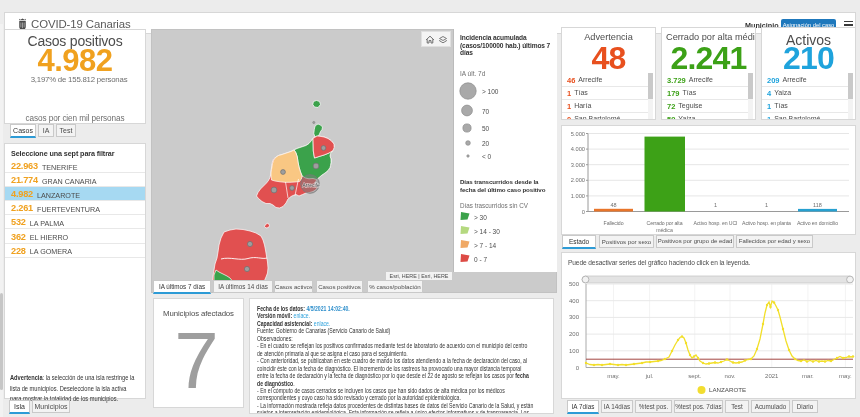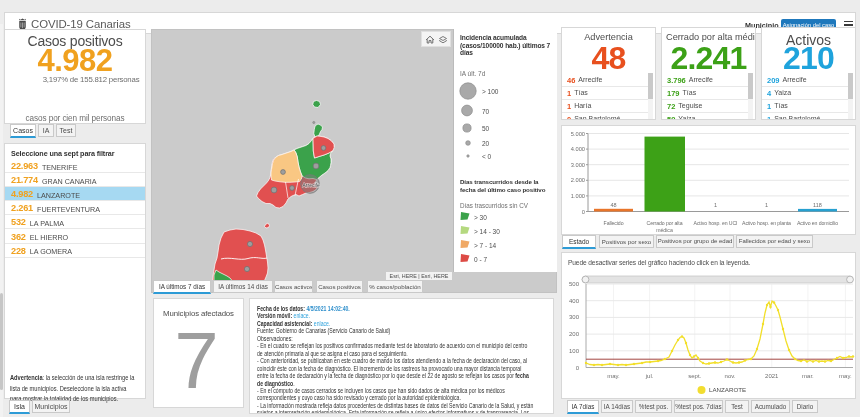--- a/index.html
+++ b/index.html
@@ -29,21 +29,21 @@
     <div style="height:1.3px;background:#3a3a3a;"></div>
   </div>
 </div>
 
 <div class="abs" style="left:0;top:24px;width:3px;height:393px;background:#f2f2f2;"></div>
 <div class="abs" style="left:0;top:293px;width:3px;height:97px;background:#c6c6c6;border-radius:2px;"></div>
 
 <div class="panel" style="left:4px;top:29px;width:142px;height:95px;">
   <div class="abs" style="left:0;top:3px;width:140px;text-align:center;font-size:14px;color:#4c4c4c;letter-spacing:-0.2px;">Casos positivos</div>
   <div class="abs" style="left:0;top:12.5px;width:140px;text-align:center;font-size:31px;font-weight:bold;color:#f0a11f;letter-spacing:-0.5px;">4.982</div>
-  <div class="abs" style="left:16px;top:45px;width:140px;text-align:center;font-size:7.8px;color:#6e6e6e;letter-spacing:-0.2px;">3,197% de 155.812 personas</div>
+  <div class="abs" style="left:4px;top:45px;width:140px;text-align:center;font-size:7.8px;color:#6e6e6e;letter-spacing:-0.2px;">3,197% de 155.812 personas</div>
   <div class="abs" style="left:0;top:83.5px;width:140px;text-align:center;font-size:8.2px;color:#6e6e6e;letter-spacing:-0.1px;">casos por cien mil personas</div>
 </div>
 <div class="tab on" style="left:10px;top:124px;width:26px;height:14px;font-size:7px;line-height:12px;">Casos</div>
 <div class="tab" style="left:38px;top:124px;width:16px;height:13px;font-size:7px;line-height:11px;">IA</div>
 <div class="tab" style="left:56px;top:124px;width:20px;height:13px;font-size:7px;line-height:11px;">Test</div>
 
 <div class="panel" style="left:4px;top:143px;width:142px;height:256px;">
   <div class="abs" style="left:6px;top:5px;font-size:7.2px;letter-spacing:-0.1px;font-weight:bold;color:#323232;">Seleccione una sept para filtrar</div>
   <div class="abs" id="islrows" style="left:0;top:15px;width:140px;">
       <div style="position:absolute;left:0;top:0.0px;width:140px;height:14.1px;border-bottom:1px solid #e8e8e8;box-sizing:border-box;padding:2px 0 0 6px;white-space:nowrap;"><span style="font-size:9.2px;font-weight:bold;color:#f0a11f;vertical-align:top;letter-spacing:-0.2px;">22.963</span><span style="font-size:7.2px;color:#4c4c4c;margin-left:4px;vertical-align:top;position:relative;top:1.5px;">TENERIFE</span></div>
@@ -164,21 +164,21 @@
     <div style="position:absolute;left:0;top:45.5px;width:87px;height:13px;border-bottom:1px solid #e8e8e8;box-sizing:border-box;padding:2px 0 0 5px;white-space:nowrap;"><span style="font-size:7.5px;font-weight:bold;color:#e8501e;vertical-align:top;">46</span><span style="font-size:7px;color:#4c4c4c;margin-left:3px;vertical-align:top;position:relative;top:0.5px;">Arrecife</span></div>
     <div style="position:absolute;left:0;top:58.5px;width:87px;height:13px;border-bottom:1px solid #e8e8e8;box-sizing:border-box;padding:2px 0 0 5px;white-space:nowrap;"><span style="font-size:7.5px;font-weight:bold;color:#e8501e;vertical-align:top;">1</span><span style="font-size:7px;color:#4c4c4c;margin-left:3px;vertical-align:top;position:relative;top:0.5px;">Tías</span></div>
     <div style="position:absolute;left:0;top:71.5px;width:87px;height:13px;border-bottom:1px solid #e8e8e8;box-sizing:border-box;padding:2px 0 0 5px;white-space:nowrap;"><span style="font-size:7.5px;font-weight:bold;color:#e8501e;vertical-align:top;">1</span><span style="font-size:7px;color:#4c4c4c;margin-left:3px;vertical-align:top;position:relative;top:0.5px;">Haría</span></div>
     <div style="position:absolute;left:0;top:84.5px;width:87px;height:13px;border-bottom:1px solid #e8e8e8;box-sizing:border-box;padding:2px 0 0 5px;white-space:nowrap;"><span style="font-size:7.5px;font-weight:bold;color:#e8501e;vertical-align:top;">0</span><span style="font-size:7px;color:#4c4c4c;margin-left:3px;vertical-align:top;position:relative;top:0.5px;">San Bartolomé</span></div>
     <div style="position:absolute;right:2px;top:45px;width:5px;height:46px;background:#f3f3f3;"></div>
     <div style="position:absolute;right:2px;top:45px;width:5px;height:26px;background:#c9c9c9;"></div>
   </div>
 <div class="panel" id="card2" style="left:661px;top:27px;width:95px;height:93px;overflow:hidden;">
     <div style="position:absolute;left:4px;top:4px;width:89px;text-align:left;font-size:9.2px;color:#4c4c4c;white-space:nowrap;overflow:hidden;">Cerrado por alta médica</div>
     <div style="position:absolute;left:0;top:12px;width:93px;text-align:center;font-size:32px;font-weight:bold;color:#3ca117;letter-spacing:-0.8px;">2.241</div>
-    <div style="position:absolute;left:0;top:45.5px;width:87px;height:13px;border-bottom:1px solid #e8e8e8;box-sizing:border-box;padding:2px 0 0 5px;white-space:nowrap;"><span style="font-size:7.5px;font-weight:bold;color:#3ca117;vertical-align:top;">3.796</span><span style="font-size:7px;color:#4c4c4c;margin-left:3px;vertical-align:top;position:relative;top:0.5px;">Arrecife</span></div>
+    <div style="position:absolute;left:0;top:45.5px;width:87px;height:13px;border-bottom:1px solid #e8e8e8;box-sizing:border-box;padding:2px 0 0 5px;white-space:nowrap;"><span style="font-size:7.5px;font-weight:bold;color:#3ca117;vertical-align:top;">3.729</span><span style="font-size:7px;color:#4c4c4c;margin-left:3px;vertical-align:top;position:relative;top:0.5px;">Arrecife</span></div>
     <div style="position:absolute;left:0;top:58.5px;width:87px;height:13px;border-bottom:1px solid #e8e8e8;box-sizing:border-box;padding:2px 0 0 5px;white-space:nowrap;"><span style="font-size:7.5px;font-weight:bold;color:#3ca117;vertical-align:top;">179</span><span style="font-size:7px;color:#4c4c4c;margin-left:3px;vertical-align:top;position:relative;top:0.5px;">Tías</span></div>
     <div style="position:absolute;left:0;top:71.5px;width:87px;height:13px;border-bottom:1px solid #e8e8e8;box-sizing:border-box;padding:2px 0 0 5px;white-space:nowrap;"><span style="font-size:7.5px;font-weight:bold;color:#3ca117;vertical-align:top;">72</span><span style="font-size:7px;color:#4c4c4c;margin-left:3px;vertical-align:top;position:relative;top:0.5px;">Teguise</span></div>
     <div style="position:absolute;left:0;top:84.5px;width:87px;height:13px;border-bottom:1px solid #e8e8e8;box-sizing:border-box;padding:2px 0 0 5px;white-space:nowrap;"><span style="font-size:7.5px;font-weight:bold;color:#3ca117;vertical-align:top;">59</span><span style="font-size:7px;color:#4c4c4c;margin-left:3px;vertical-align:top;position:relative;top:0.5px;">Yaiza</span></div>
     <div style="position:absolute;right:2px;top:45px;width:5px;height:46px;background:#f3f3f3;"></div>
     <div style="position:absolute;right:2px;top:45px;width:5px;height:26px;background:#c9c9c9;"></div>
   </div>
 <div class="panel" id="card3" style="left:761px;top:27px;width:95px;height:93px;overflow:hidden;">
     <div style="position:absolute;left:0px;top:4px;width:93px;text-align:center;font-size:14px;color:#4c4c4c;white-space:nowrap;overflow:hidden;">Activos</div>
     <div style="position:absolute;left:0;top:12px;width:93px;text-align:center;font-size:32px;font-weight:bold;color:#1fa3dc;letter-spacing:-0.8px;">210</div>
     <div style="position:absolute;left:0;top:45.5px;width:87px;height:13px;border-bottom:1px solid #e8e8e8;box-sizing:border-box;padding:2px 0 0 5px;white-space:nowrap;"><span style="font-size:7.5px;font-weight:bold;color:#1fa3dc;vertical-align:top;">209</span><span style="font-size:7px;color:#4c4c4c;margin-left:3px;vertical-align:top;position:relative;top:0.5px;">Arrecife</span></div>

